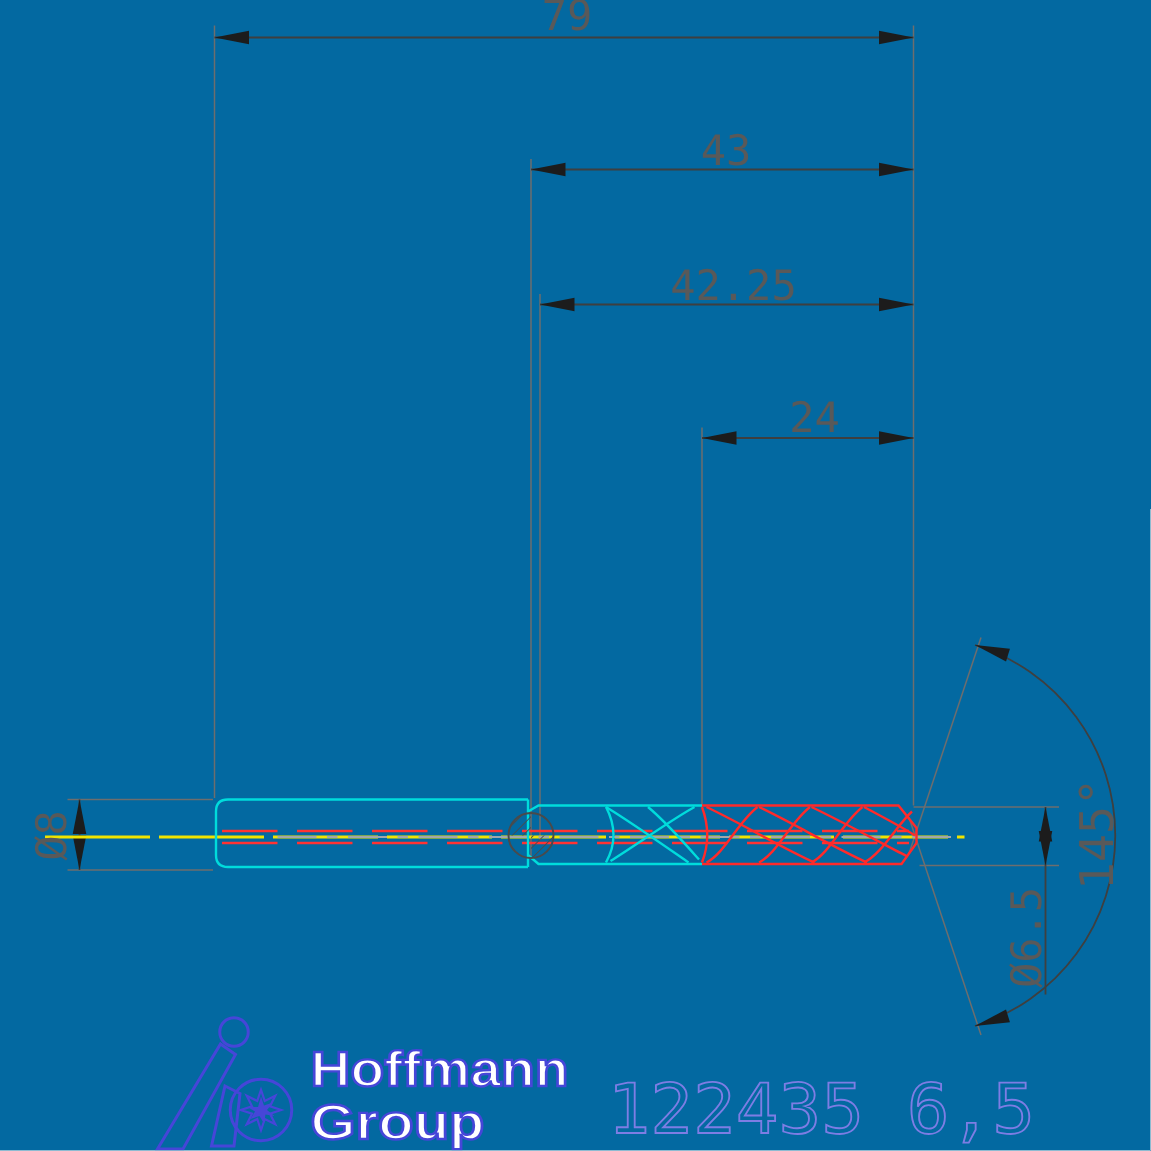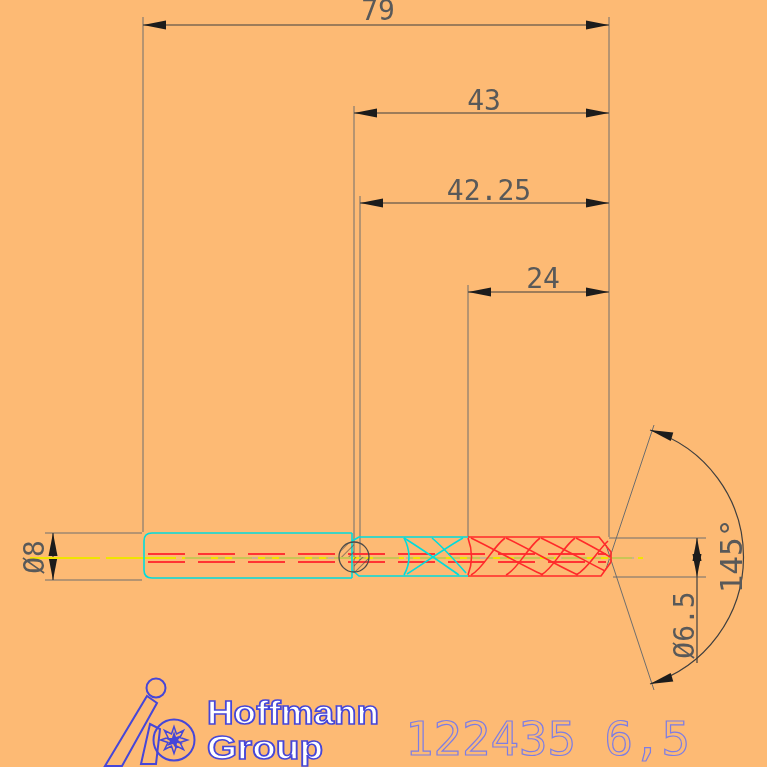--- a/index.html
+++ b/index.html
@@ -1,16 +1,16 @@
 <!DOCTYPE html>
 <html><head>
 <meta charset="utf-8">
 <style>
   html,body{margin:0;padding:0;background:#fbfcf7;}
-  .stage{width:767px;height:767px;position:relative;overflow:hidden;background:#fdba74;}
+  .stage{width:767px;height:767px;position:relative;overflow:hidden;background:#0369a1;}
   svg{display:block;}
   .dimtext{font-family:"DejaVu Sans Mono",monospace;font-size:28px;}
   .angletext{font-family:"DejaVu Sans Mono",monospace;font-size:31px;}
   .brandtext{font-family:"Liberation Sans",sans-serif;font-weight:bold;font-size:33px;}
   .partnum{font-family:"DejaVu Sans Mono",monospace;font-size:46px;}
 </style>
 </head>
 <body>
 
 <div class="stage">

